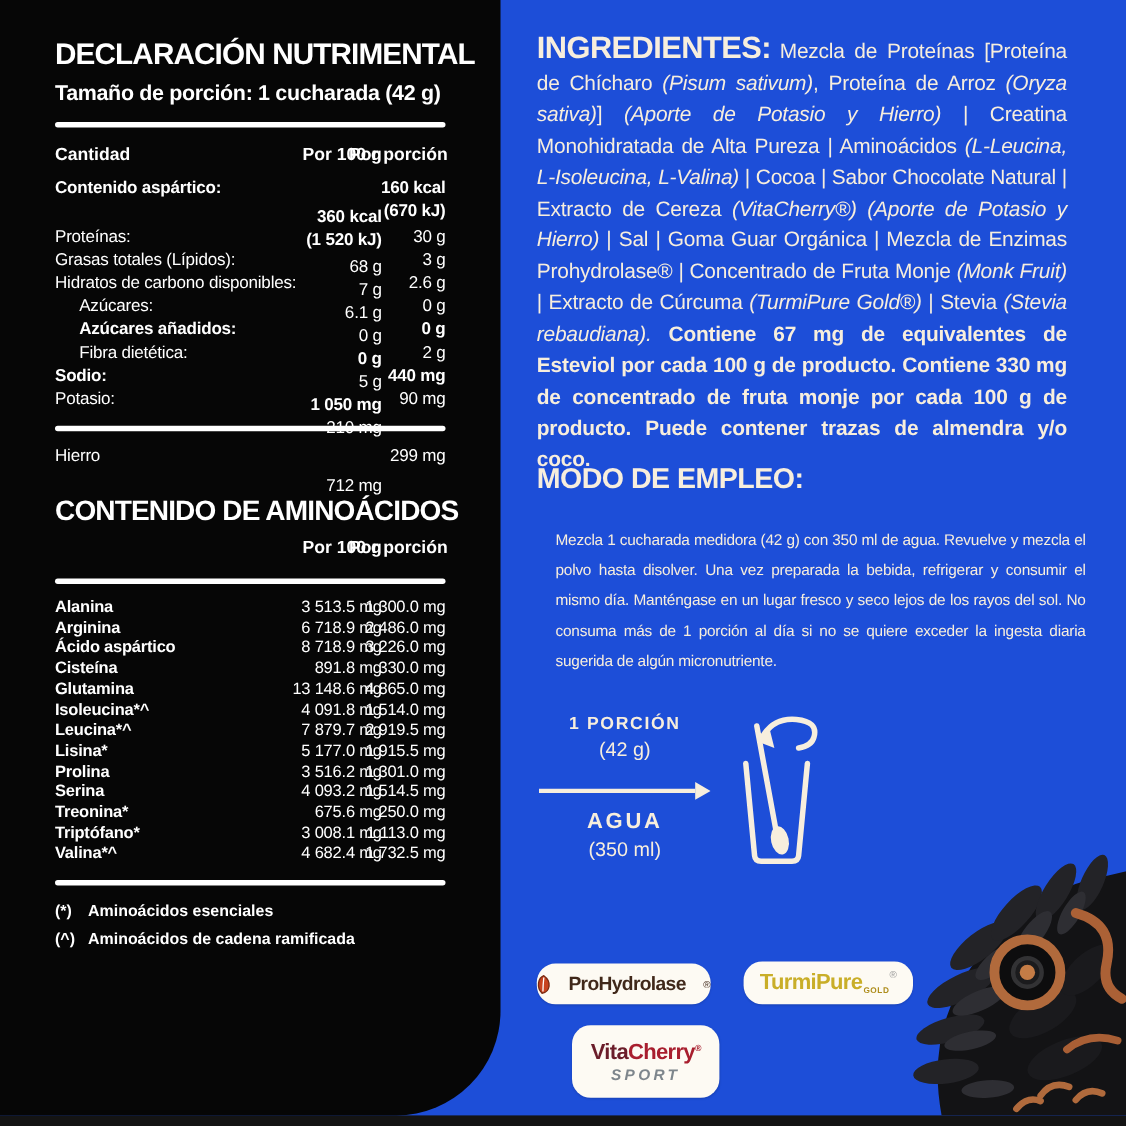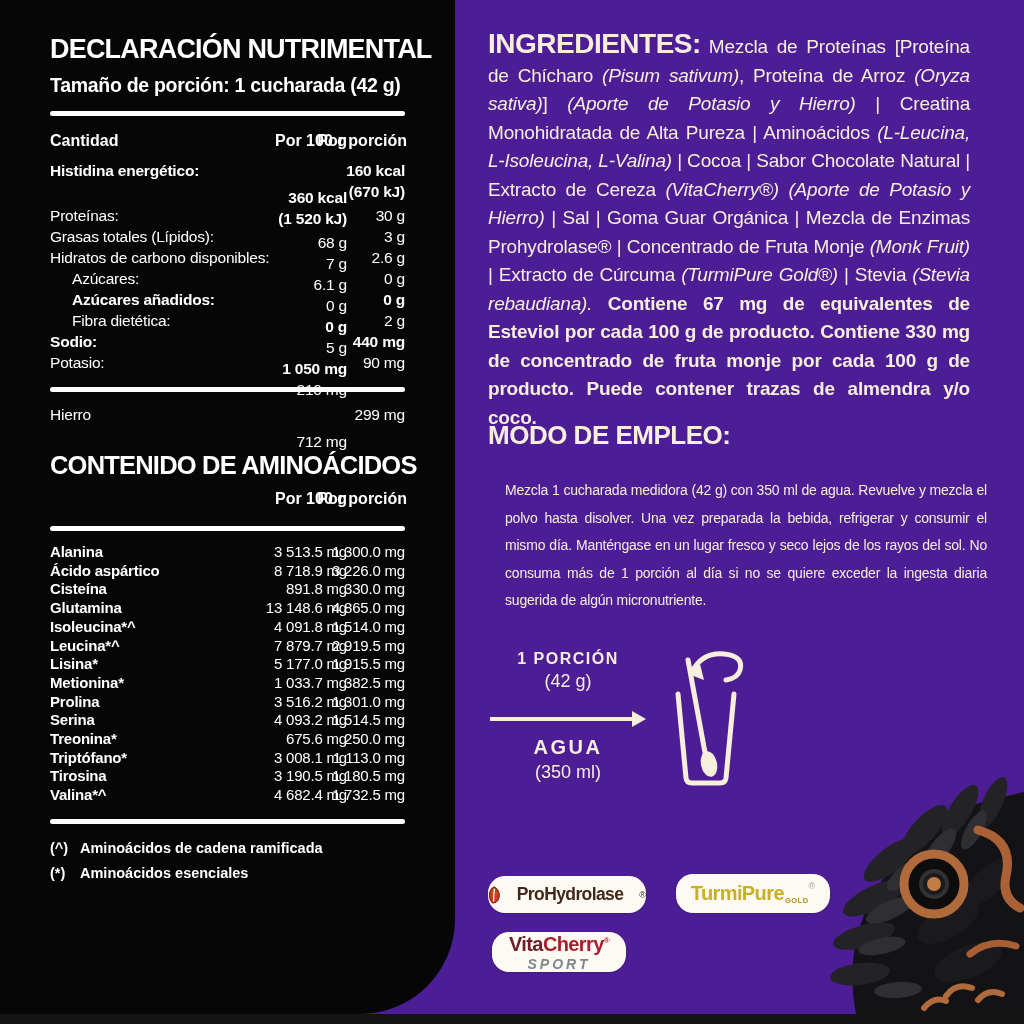--- a/index.html
+++ b/index.html
@@ -1,18 +1,18 @@
 <!DOCTYPE html>
 <html><head>
 <meta charset="utf-8">
 <style>
   html,body{margin:0;padding:0;background:#888;}
   .canvas{
     position:relative;width:1024px;height:1024px;overflow:hidden;
-    background:#4c1d95;
+    background:#1d4ed8;
     font-family:"Liberation Sans",sans-serif;
   }
   
   .bottom-strip{position:absolute;left:0;bottom:0;width:1024px;height:10px;background:#141414;}
   
   .panel{
     position:absolute;left:0;top:0;width:455px;height:1014px;
     background:#060606;border-bottom-right-radius:95px;
     box-sizing:border-box;padding:34px 50px 0 50px;color:#fff;
   }
@@ -66,21 +66,21 @@
   .glass{position:absolute;left:178px;top:0;width:82px;height:140px;}
   
   .badge{position:absolute;background:#fdfaf3;border-radius:17px;display:flex;align-items:center;justify-content:center;box-shadow:0 1px 2px rgba(0,0,0,0.15);}
   .badge-pro{left:0px;top:876px;width:158px;height:37px;gap:16px;}
   .pro-name{color:#40281a;font-weight:700;font-size:17.5px;letter-spacing:-0.6px;}
   .pro-reg{color:#40281a;font-size:9px;vertical-align:super;}
   .badge-turmi{left:188px;top:874px;width:154px;height:39px;}
   .turmi-name{color:#c9ae28;font-weight:700;font-size:20px;letter-spacing:-0.6px;}
   .turmi-sub{color:#ae8d1c;font-weight:700;font-size:7.5px;letter-spacing:0.5px;align-self:flex-end;margin:0 0 8px 1px;}
   .turmi-reg{color:#9a9a9a;font-size:9px;align-self:flex-start;margin-top:7px;}
-  .badge-vita{left:4px;top:932px;width:134px;height:40px;flex-direction:column;line-height:1;}
+  .badge-vita{left:32px;top:932px;width:134px;height:66px;flex-direction:column;line-height:1;}
   .vita-line1{font-weight:700;font-size:20px;letter-spacing:-0.6px;}
   .vita-a{color:#6b1d2a;}
   .vita-b{color:#a81e2e;}
   .vita-reg{color:#a81e2e;font-size:8px;vertical-align:super;}
   .vita-sub{color:#7e868c;font-weight:700;font-style:italic;font-size:14px;letter-spacing:3px;margin-top:3px;}
   
   .eagle{position:absolute;right:0;bottom:10px;width:196px;height:302px;}
 </style>
 </head>
 <body>
@@ -96,21 +96,21 @@
       <div class="hr"></div>
 
       <div class="thead">
         <span class="c1">Cantidad</span>
         <span class="c2">Por 100 g</span>
         <span class="c3">Por porción</span>
       </div>
 
       <div class="tbody">
           <div class="trow bold energy">
-          <span class="tlabel">Histidina energético:</span>
+          <span class="tlabel">Contenido aspártico:</span>
           <span class="tval v1">360 kcal
 (1 520 kJ)</span>
           <span class="tval v2">160 kcal
 (670 kJ)</span>
         </div>
           <div class="trow">
           <span class="tlabel">Proteínas:</span>
           <span class="tval v1">68 g</span>
           <span class="tval v2">30 g</span>
         </div>
@@ -167,20 +167,25 @@
       </div>
       <div class="hr"></div>
 
       <div class="amino-body">
           <div class="arow">
           <span class="aname">Alanina</span>
           <span class="tval v1">3 513.5 mg</span>
           <span class="tval v2">1 300.0 mg</span>
         </div>
           <div class="arow">
+          <span class="aname">Arginina</span>
+          <span class="tval v1">6 718.9 mg</span>
+          <span class="tval v2">2 486.0 mg</span>
+        </div>
+          <div class="arow">
           <span class="aname">Ácido aspártico</span>
           <span class="tval v1">8 718.9 mg</span>
           <span class="tval v2">3 226.0 mg</span>
         </div>
           <div class="arow">
           <span class="aname">Cisteína</span>
           <span class="tval v1">891.8 mg</span>
           <span class="tval v2">330.0 mg</span>
         </div>
           <div class="arow">
@@ -197,64 +202,54 @@
           <span class="aname">Leucina*^</span>
           <span class="tval v1">7 879.7 mg</span>
           <span class="tval v2">2 919.5 mg</span>
         </div>
           <div class="arow">
           <span class="aname">Lisina*</span>
           <span class="tval v1">5 177.0 mg</span>
           <span class="tval v2">1 915.5 mg</span>
         </div>
           <div class="arow">
-          <span class="aname">Metionina*</span>
-          <span class="tval v1">1 033.7 mg</span>
-          <span class="tval v2">382.5 mg</span>
-        </div>
-          <div class="arow">
           <span class="aname">Prolina</span>
           <span class="tval v1">3 516.2 mg</span>
           <span class="tval v2">1 301.0 mg</span>
         </div>
           <div class="arow">
           <span class="aname">Serina</span>
           <span class="tval v1">4 093.2 mg</span>
           <span class="tval v2">1 514.5 mg</span>
         </div>
           <div class="arow">
           <span class="aname">Treonina*</span>
           <span class="tval v1">675.6 mg</span>
           <span class="tval v2">250.0 mg</span>
         </div>
           <div class="arow">
           <span class="aname">Triptófano*</span>
           <span class="tval v1">3 008.1 mg</span>
           <span class="tval v2">1 113.0 mg</span>
         </div>
           <div class="arow">
-          <span class="aname">Tirosina</span>
-          <span class="tval v1">3 190.5 mg</span>
-          <span class="tval v2">1 180.5 mg</span>
-        </div>
-          <div class="arow">
           <span class="aname">Valina*^</span>
           <span class="tval v1">4 682.4 mg</span>
           <span class="tval v2">1 732.5 mg</span>
         </div>
         </div>
 
       <div class="hr"></div>
 
       <div class="footnotes">
           <div class="fnote">
+          <span class="fmark">(*)</span><span>Aminoácidos esenciales</span>
+        </div>
+          <div class="fnote">
           <span class="fmark">(^)</span><span>Aminoácidos de cadena ramificada</span>
-        </div>
-          <div class="fnote">
-          <span class="fmark">(*)</span><span>Aminoácidos esenciales</span>
         </div>
         </div>
     </div>
   </div>
 
   <div class="rightcol">
 
     <p class="ing"><span class="ing-title">INGREDIENTES:</span><span><span>Mezcla de Proteínas [Proteína de Chícharo </span><span class="seg-i">(Pisum sativum)</span><span>, Proteína de Arroz </span><span class="seg-i">(Oryza sativa)</span><span>] </span><span class="seg-i">(Aporte de Potasio y Hierro)</span><span> | Creatina Monohidratada de Alta Pureza | Aminoácidos </span><span class="seg-i">(L-Leucina, L-Isoleucina, L-Valina)</span><span> | Cocoa | Sabor Chocolate Natural | Extracto de Cereza </span><span class="seg-i">(VitaCherry®)</span><span> </span><span class="seg-i">(Aporte de Potasio y Hierro)</span><span> | Sal | Goma Guar Orgánica | Mezcla de Enzimas Prohydrolase® | Concentrado de Fruta Monje </span><span class="seg-i">(Monk Fruit)</span><span> | Extracto de Cúrcuma </span><span class="seg-i">(TurmiPure Gold®)</span><span> | Stevia </span><span class="seg-i">(Stevia rebaudiana).</span><span class="seg-b"> Contiene 67 mg de equivalentes de Esteviol por cada 100 g de producto. Contiene 330 mg de concentrado de fruta monje por cada 100 g de producto. Puede contener trazas de almendra y/o coco.</span></span></p>
 
     <h2 class="usage-title">MODO DE EMPLEO:</h2>

